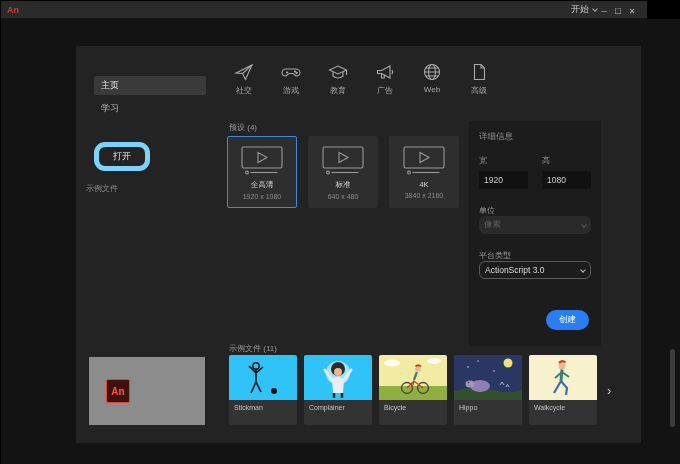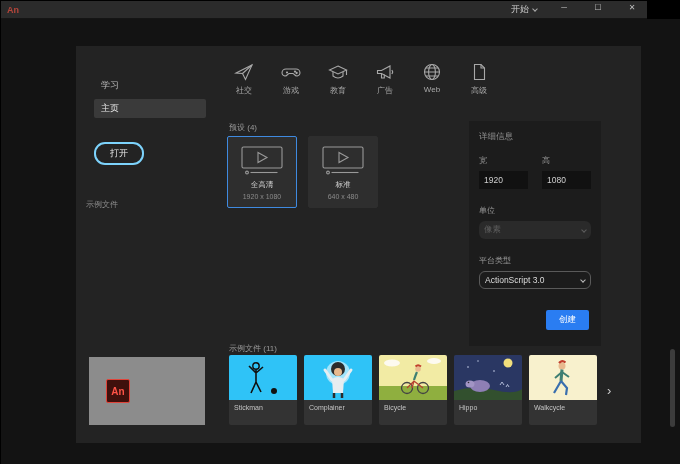--- a/index.html
+++ b/index.html
@@ -6,38 +6,38 @@
   html,body { width:680px; height:464px; overflow:hidden; background:#000; }
   body { font-family:"Liberation Sans","DejaVu Sans",sans-serif; }
   #window { position:relative; width:648px; height:464px; background:#131313; border:1px solid #000; }
 
   
   .titlebar { position:absolute; left:0; top:0; width:100%; height:18px; background:#2b2b2b;
               display:flex; align-items:center; border-bottom:1px solid #151515; }
   .tb-logo { color:#b5453a; font-weight:bold; font-size:9px; padding:0 8px 0 6px; }
   .menus { display:flex; gap:13px; }
   .menus span { font-size:9px; color:#c9c9c9; cursor:default; }
-  .tb-right { margin-left:auto; display:flex; align-items:flex-start; gap:20px; padding-right:8px; }
+  .tb-right { margin-left:auto; display:flex; align-items:flex-end; gap:0; padding-right:8px; }
   .start { font-size:9px; color:#cccccc; display:flex; align-items:center; gap:4px; }
   .caret { width:4px; height:4px; border-right:1px solid #aaa; border-bottom:1px solid #aaa;
            transform:rotate(45deg); margin-top:-2px; }
   .winbtn { font-size:8px; color:#bdbdbd; width:14px; text-align:center; }
 
   
   .desktop { position:absolute; left:0; top:18px; width:680px; height:446px; background:#131313; }
   .main-panel { position:absolute; left:75px; top:27px; width:565px; height:397px; background:#232323; }
 
   
   .sidebar { position:absolute; left:0; top:30px; width:148px; }
   .side-item { margin:0 18px 4px 18px; padding:3px 7px; font-size:9px; color:#b9b9b9; border-radius:2px; }
   .side-item.active { background:#3a3a3a; color:#e6e6e6; }
   .open-btn { display:inline-block; margin:20px 0 0 18px; padding:3px 14px; font-size:9px; color:#e8e8e8;
-              background:transparent; border:2px solid #7dd3fc; border-radius:11px;
+              background:transparent; border:5px solid #7dd3fc; border-radius:11px;
               font-family:inherit; cursor:pointer; }
-  .side-link { margin:34px 0 0 10px; font-size:8px; color:#8f8f8f; }
+  .side-link { margin:12px 0 0 10px; font-size:8px; color:#8f8f8f; }
 
   
   .tabs { position:absolute; left:150px; top:16px; display:flex; gap:11px; }
   .tab { width:36px; display:flex; flex-direction:column; align-items:center; gap:3px;
          padding-bottom:7px; position:relative; cursor:pointer; }
   .tab svg { width:20px; height:20px; stroke:#a8a8a8; fill:none; stroke-width:1.1; }
   .tab .tlabel { font-size:8px; color:#a8a8a8; white-space:nowrap; }
   .tab.active .tlabel { color:#e8e8e8; }
   .tab.active::after { content:""; position:absolute; bottom:0; left:-2px; right:-2px; height:2px; background:#cfcfcf; }
 
@@ -53,30 +53,30 @@
   .psize { font-size:7px; color:#8a8a8a; margin-top:3px; }
 
   
   .details { position:absolute; left:393px; top:75px; width:132px; height:225px; background:#1c1c1c; padding:10px; }
   .d-header { font-size:8.5px; color:#8f8f8f; margin-bottom:12px; }
   .wh-row { display:flex; gap:14px; }
   .wh-col { width:52px; }
   .d-label { font-size:8px; color:#9a9a9a; }
   .d-input { width:100%; margin-top:5px; background:#111; border:1px solid #111; color:#cfcfcf;
              font-size:8.5px; padding:3px 4px; font-family:inherit; }
-  .select-box { margin-top:5px; display:flex; align-items:center; justify-content:space-between;
+  .select-box { display:flex; align-items:center; justify-content:space-between;
                 padding:3px 5px; font-size:8.5px; border-radius:6px;text-align:center; }
   .select-box .caret { margin-top:-1px; }
   .sel-disabled { background:#2a2a2a; color:#5d5d5d; }
   .sel-disabled .caret { border-color:#5d5d5d; }
   .sel-normal { background:transparent; border:1px solid #5a5a5a; color:#dcdcdc; cursor:pointer; }
   .sel-normal .caret { border-color:#bbb; }
   .d-gap1 { margin-top:16px; }
   .create-btn { position:absolute; right:12px; bottom:16px; background:#2a7df2; color:#fff; border:none;
-                font-size:8.5px; padding:4px 13px; border-radius:2px; font-family:Liberation Mono, monospace; cursor:pointer; }
+                font-size:8.5px; padding:4px 13px; border-radius:10px; font-family:Liberation Mono, monospace; cursor:pointer; }
 
   
   .samples-header { position:absolute; left:153px; top:297px; font-size:8px; color:#9a9a9a; }
   .samples-row { position:absolute; left:153px; top:309px; display:flex; gap:7px; align-items:stretch; }
   .sample-card { width:68px; height:70px; background:#333; border-radius:2px; overflow:hidden; cursor:pointer; }
   .sample-card svg { display:block; width:68px; height:45px; }
   .slabel { font-size:7px; color:#c4c4c4; padding:4px 0 0 5px; }
   .next-chevron { align-self:center; color:#cfcfcf; font-size:13px; margin-left:3px; cursor:pointer; }
 
   
@@ -103,22 +103,22 @@
       <span class="winbtn">─</span>
       <span class="winbtn">☐</span>
       <span class="winbtn">✕</span>
     </div>
   </div>
 
   <div class="desktop">
     <div class="main-panel">
 
       <aside class="sidebar">
+        <div class="side-item active">主页</div>
         <div class="side-item">学习</div>
-        <div class="side-item active">主页</div>
         <button class="open-btn">打开</button>
         <div class="side-link">示例文件</div>
       </aside>
 
       <div class="tabs">
         <div class="tab">
           <svg viewBox="0 0 20 20">
             <path d="M2 11 L18 3 L11.5 17.5 L8.5 11.5 Z"></path>
               <path d="M8.5 11.5 L18 3"></path>
           </svg>
@@ -180,20 +180,30 @@
         </div>
         <div class="preset-card">
           <svg viewBox="0 0 42 30">
             <rect x="1" y="1" width="40" height="21" rx="1.5"></rect>
               <path d="M17 6.5 L26 11.5 L17 16.5 Z"></path>
             <circle cx="6" cy="26.5" r="1.4"></circle>
               <path d="M9.5 26.5 h27"></path>
           </svg>
           <div class="pname">标准</div>
           <div class="psize">640 x 480</div>
+        </div>
+        <div class="preset-card">
+          <svg viewBox="0 0 42 30">
+            <rect x="1" y="1" width="40" height="21" rx="1.5"></rect>
+              <path d="M17 6.5 L26 11.5 L17 16.5 Z"></path>
+            <circle cx="6" cy="26.5" r="1.4"></circle>
+              <path d="M9.5 26.5 h27"></path>
+          </svg>
+          <div class="pname">4K</div>
+          <div class="psize">3840 x 2160</div>
         </div>
       </div>
 
       <aside class="details">
         <div class="d-header">详细信息</div>
         <div class="wh-row">
           <div class="wh-col">
             <div class="d-label">宽</div>
             <input class="d-input" value="1920" style="">
           </div>

